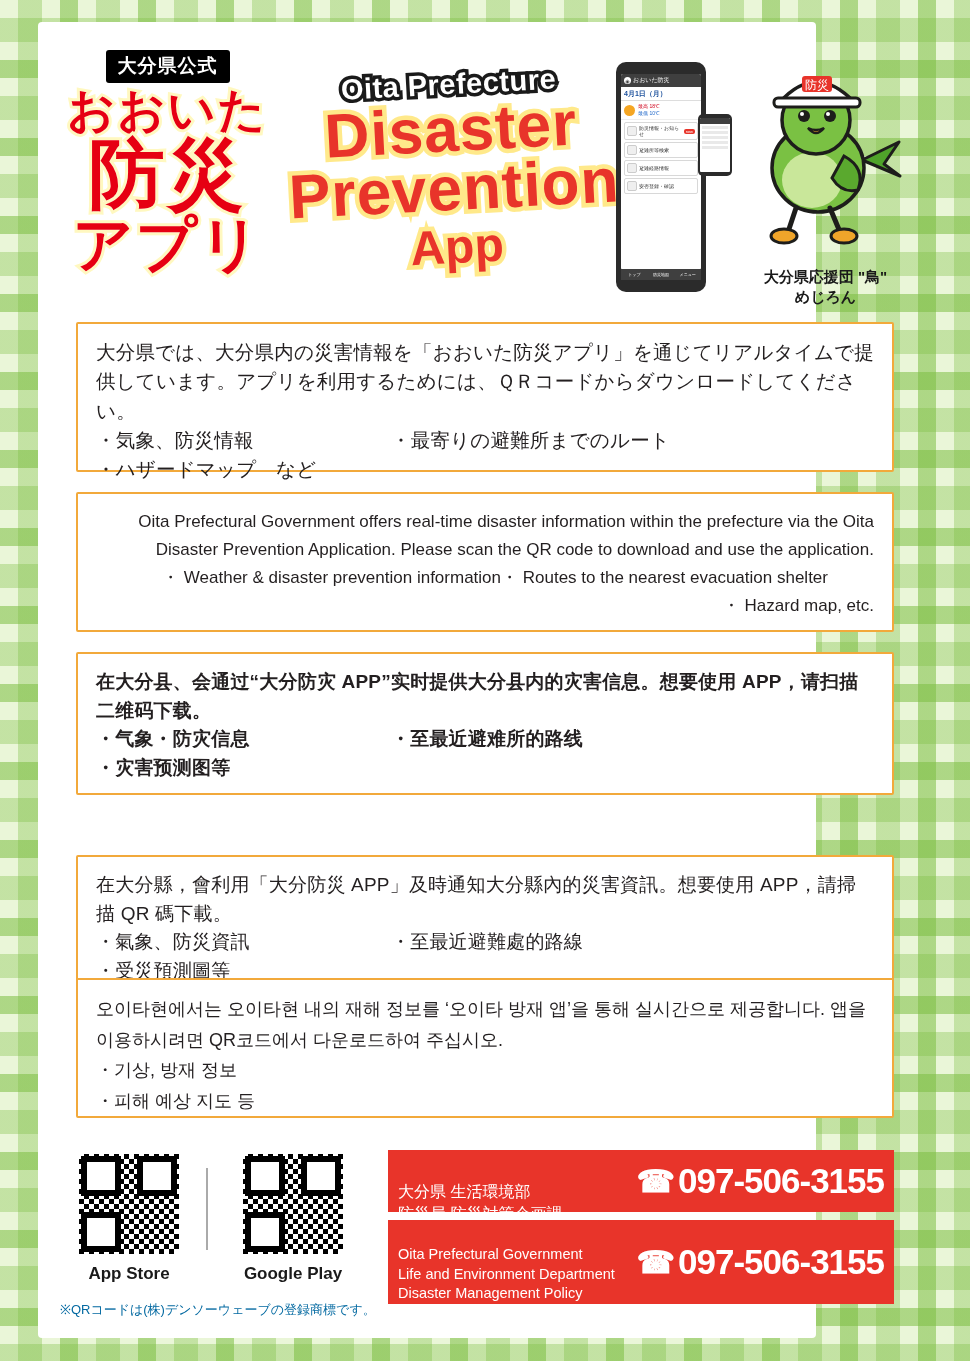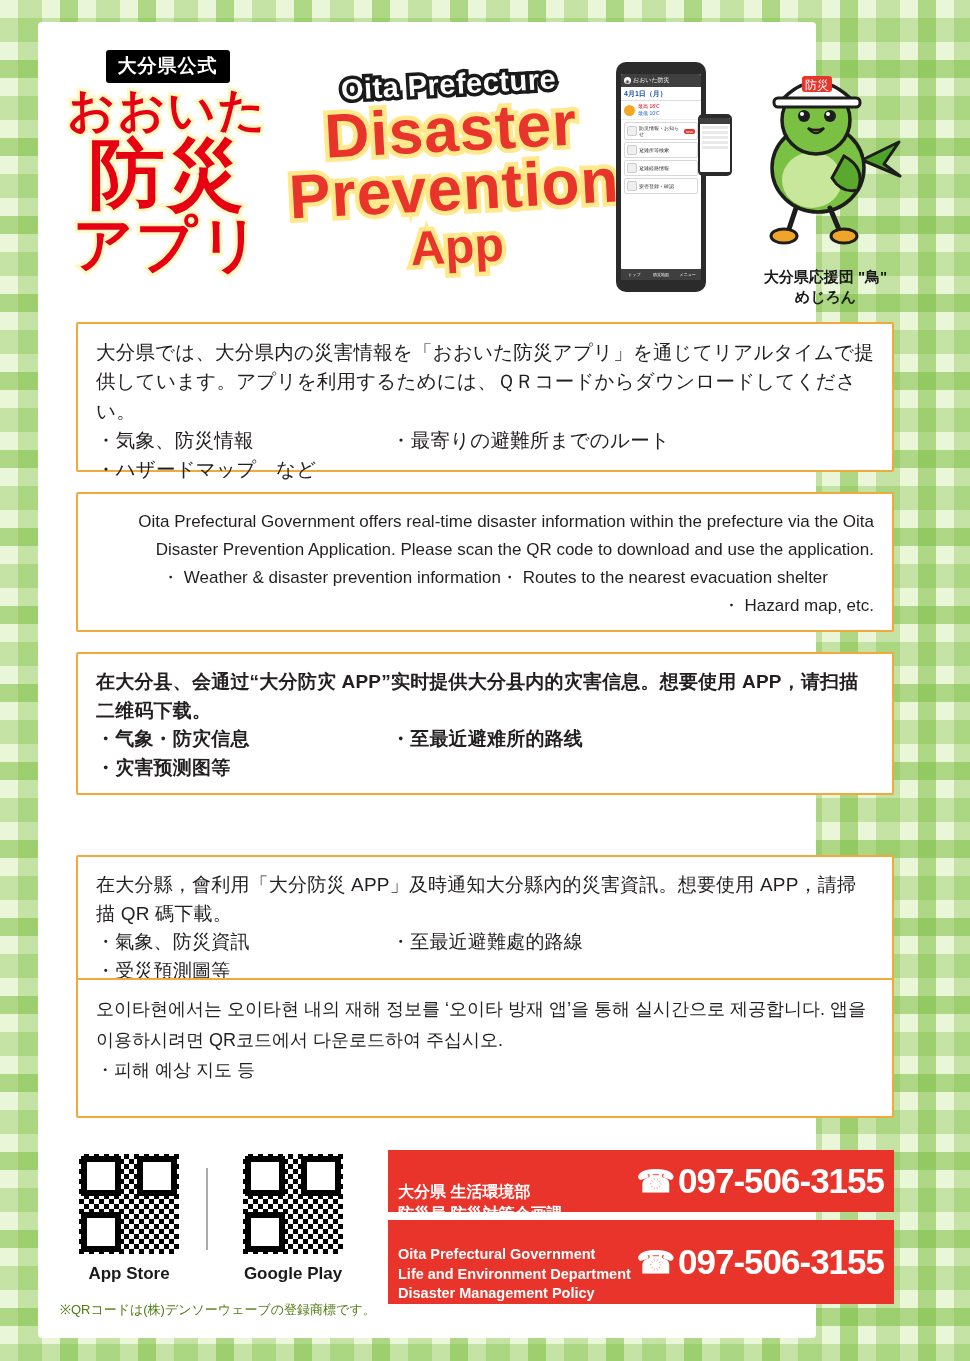--- a/index.html
+++ b/index.html
@@ -279,37 +279,37 @@
     font-size: 17px;
     font-weight: bold;
     color: #1a1a1a;
   }
   .qr-divider {
     position: absolute; left: 168px; top: 36px;
     width: 2px; height: 82px; background: #aaaaaa;
   }
   .qr-note {
     position: absolute; left: 22px; top: 168px;
-    font-size: 13px; color: #4d7c0f;
+    font-size: 13px; color: #0369a1;
   }
 
   .contact {
     position: absolute;
     left: 350px;
     width: 506px;
     background: #e8342a;
     color: #ffffff;
     box-sizing: border-box;
     display: flex;
     align-items: center;
     padding: 6px 10px;
   }
   #contact-jp { top: 18px; height: 62px; }
   #contact-en { top: 88px; height: 84px; }
-  .contact .org { font-size: 16px; font-weight: bold; line-height: 1.35; margin-top: 44px; }
+  .contact .org { font-size: 16px; font-weight: normal; line-height: 1.35; margin-top: 44px; }
   #contact-en .org { font-size: 14.5px; line-height: 1.33; }
   .contact .tel {
     margin-left: auto;
     display: flex;
     align-items: center;
     gap: 4px;
     font-size: 35px;
     font-weight: bold;
     letter-spacing: -1px;
   }
@@ -453,20 +453,21 @@
       <div class="bullets">
         <p class="b1">・氣象、防災資訊</p>
         <p>・至最近避難處的路線</p>
       </div>
       <p>・受災預測圖等</p>
     </div>
 
     <div class="box kr" id="box-kr">
       <p>오이타현에서는 오이타현 내의 재해 정보를 ‘오이타 방재 앱’을 통해 실시간으로 제공합니다. 앱을 이용하시려면 QR코드에서 다운로드하여 주십시오.</p>
       <div class="bullets">
+        <p class="b1">・기상, 방재 정보</p>
       </div>
       <p>・피해 예상 지도 등</p>
     </div>
 
     <div class="footer">
 
       <div class="qr-block" id="qr-apple">
         <div class="qr">
           <div class="qr-eye3"></div>
         </div>

